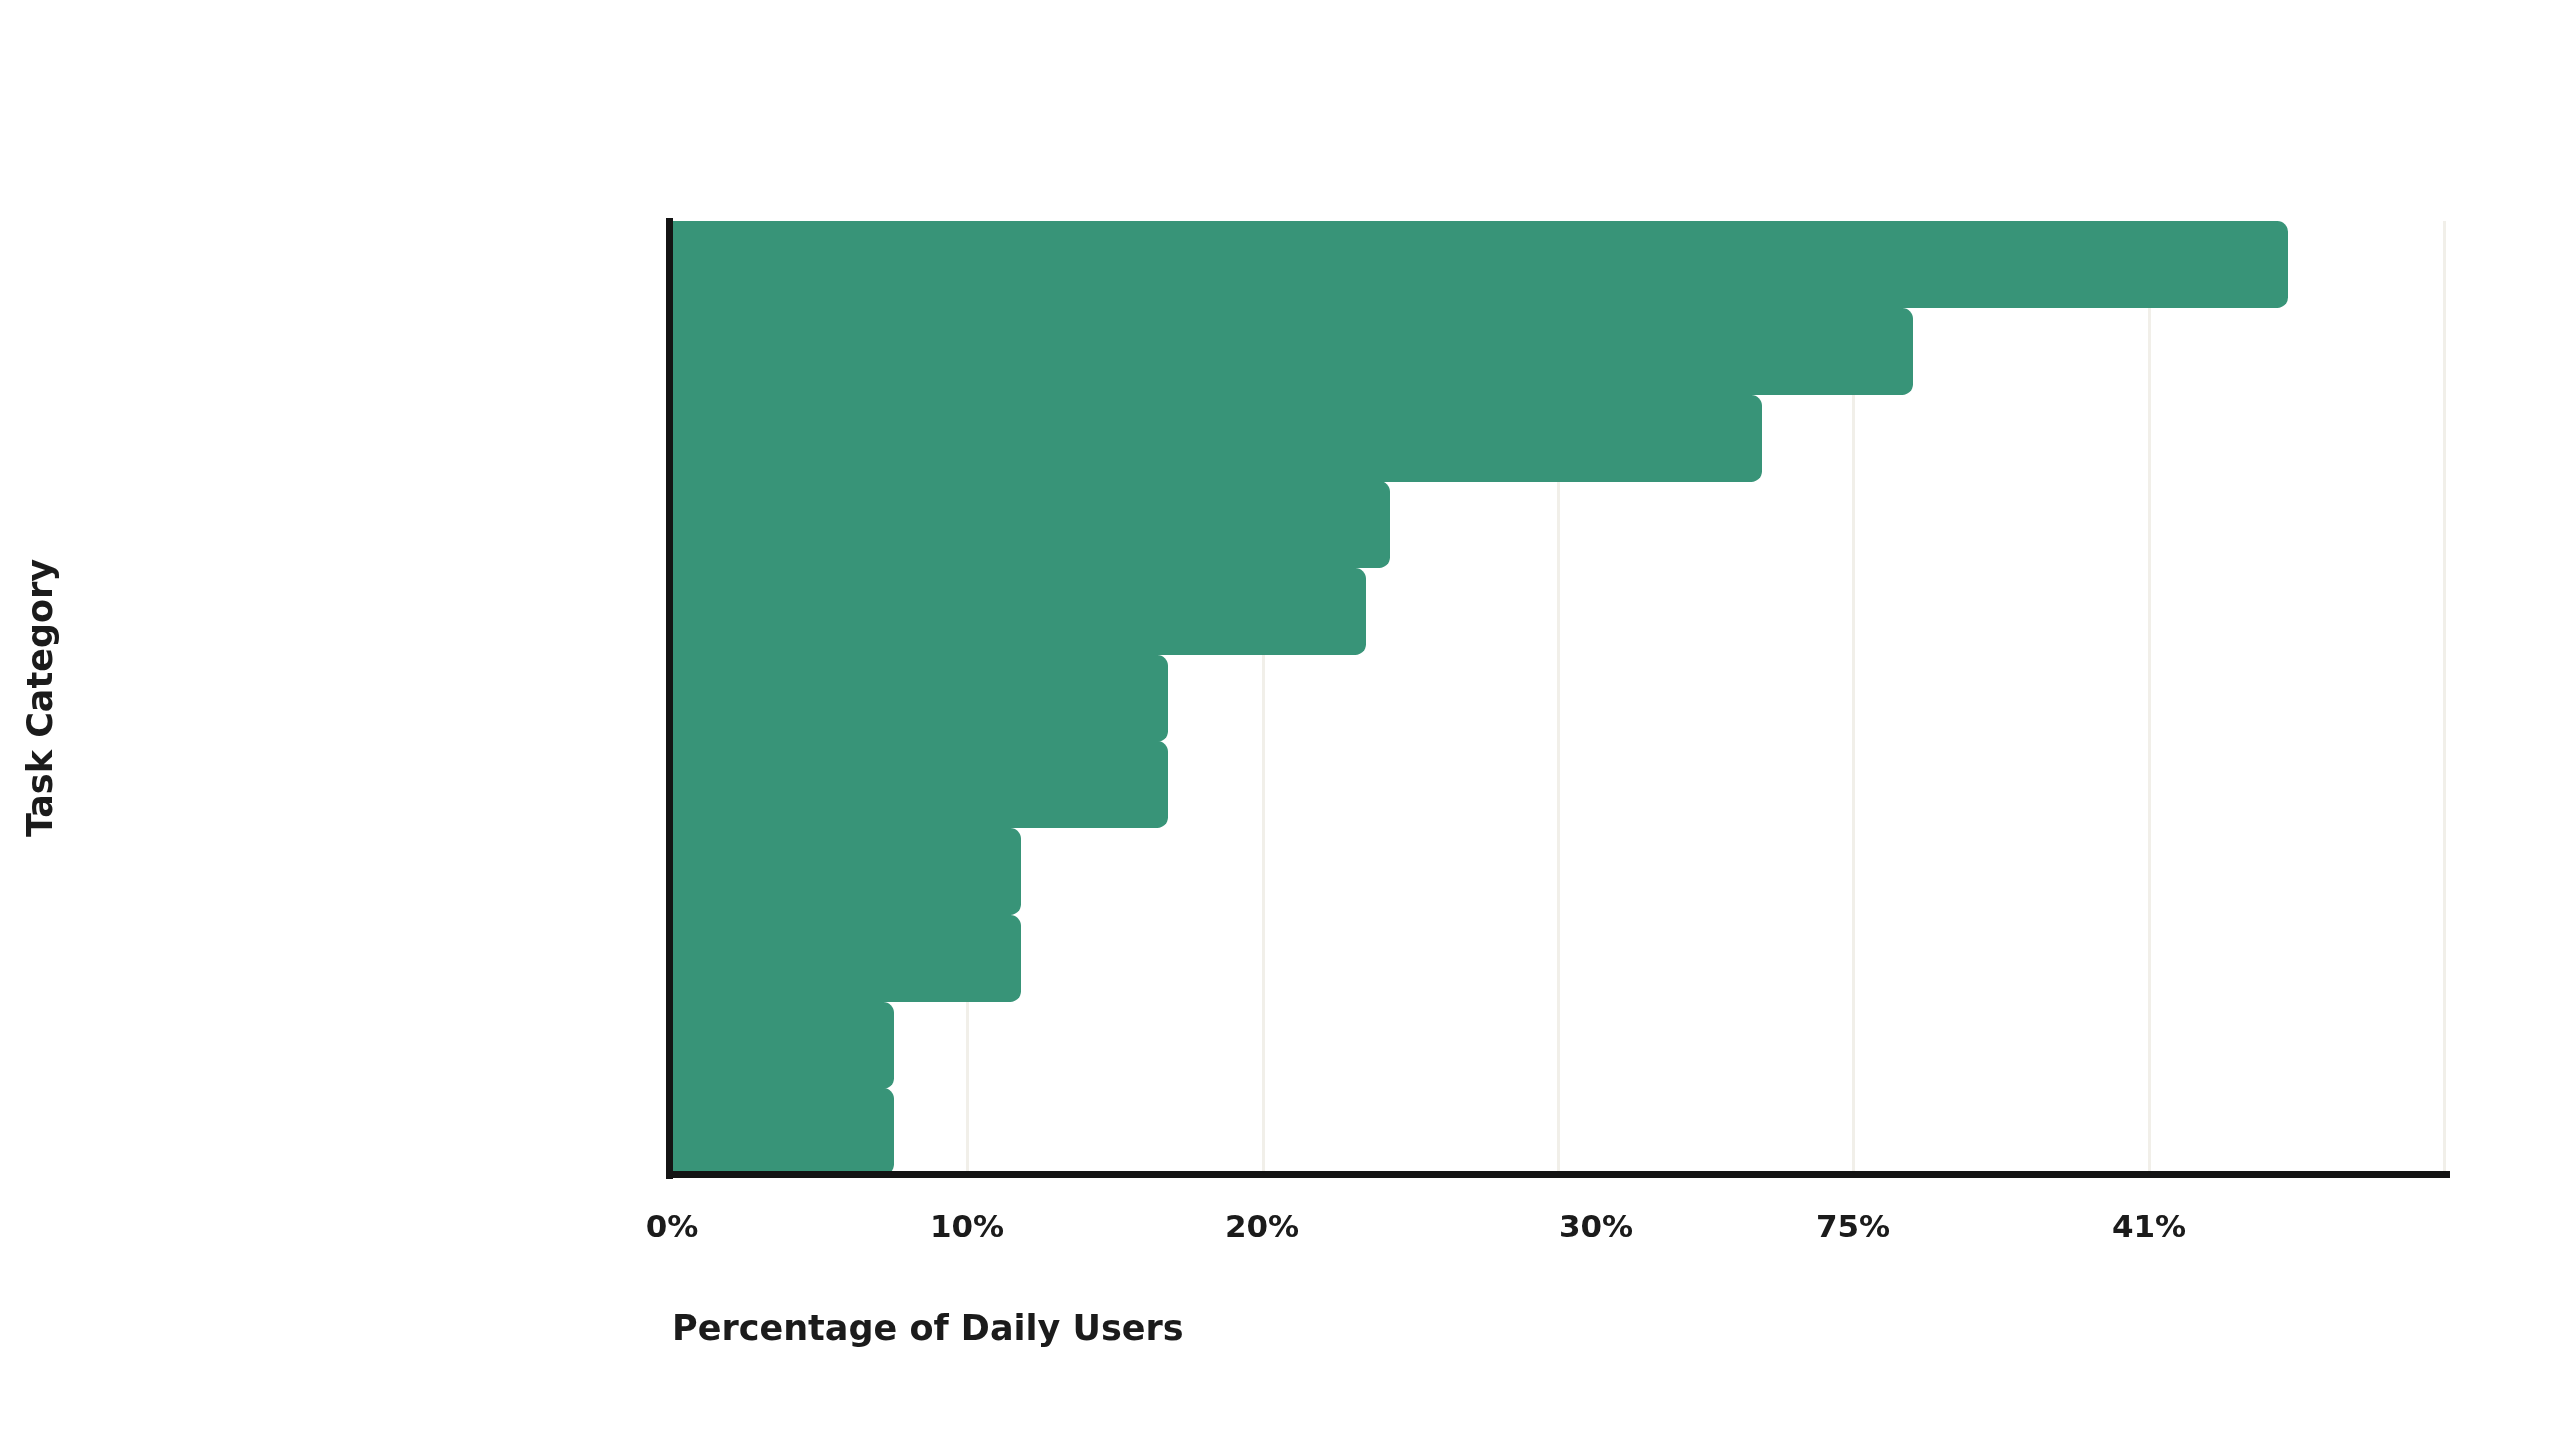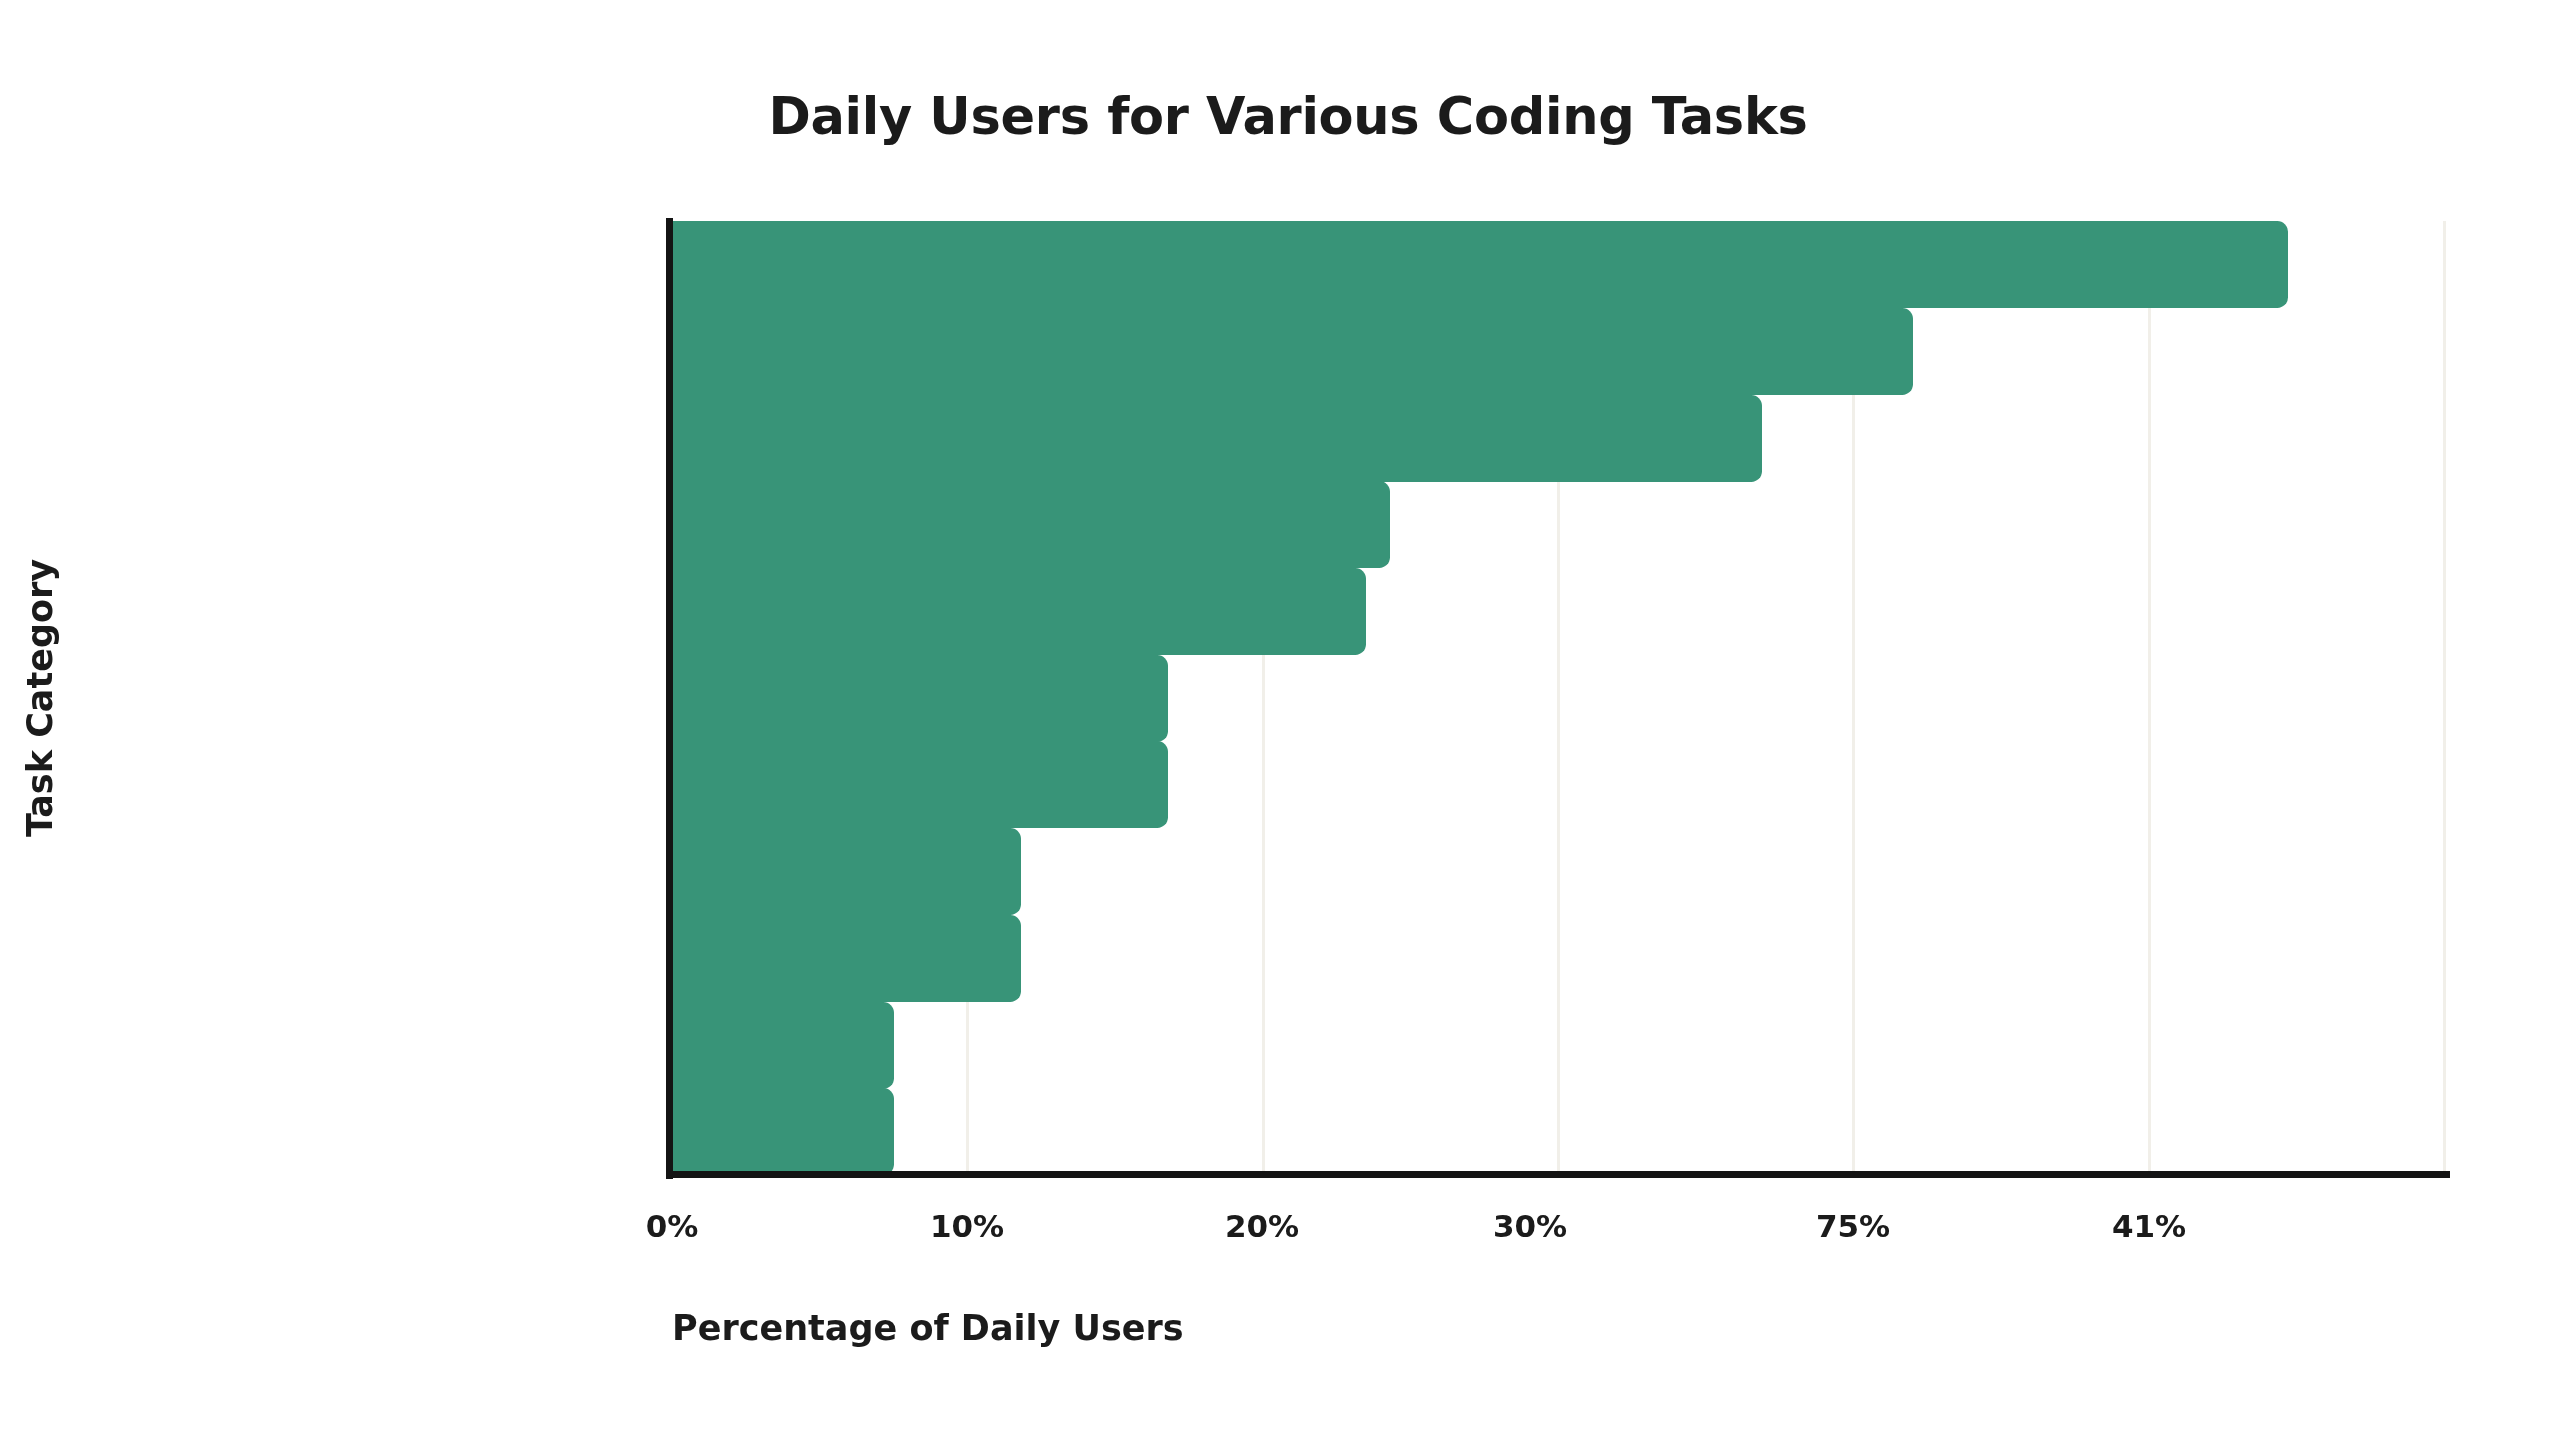--- a/index.html
+++ b/index.html
@@ -121,21 +121,20 @@
     white-space: nowrap;
     transform: translate(-50%, -50%) rotate(-90deg);
     transform-origin: center center;
   }
 </style>
 </head>
 <body>
 
 <div id="figure">
 
-  <div id="chart-title">Daily Users for Various Coding Tasks</div>
 
   <div id="plot-area">
     <div id="gridlines-layer">
         <div class="gridline" style="left: 294px;"></div>
         <div class="gridline" style="left: 590px;"></div>
         <div class="gridline" style="left: 885px;"></div>
         <div class="gridline" style="left: 1180px;"></div>
         <div class="gridline" style="left: 1476px;"></div>
         <div class="gridline" style="left: 1771px;"></div>
       </div>
@@ -177,21 +176,21 @@
   </div>
 
   <div id="y-axis-spine"></div>
   <div id="x-axis-spine"></div>
 
   <div id="ytick-layer"></div>
   <div id="xtick-layer">
       <div class="xtick" style="left: 672px;">0%</div>
       <div class="xtick" style="left: 967px;">10%</div>
       <div class="xtick" style="left: 1262px; text-align: right;">20%</div>
-      <div class="xtick" style="left: 1530px; text-align: right;">30%</div>
+      <div class="xtick" style="left: 1596px; text-align: right;">30%</div>
       <div class="xtick" style="left: 1853px;">75%</div>
       <div class="xtick" style="left: 2149px;">41%</div>
     </div>
 
   <div id="x-axis-title">Percentage of Daily Users</div>
 
   <div id="y-axis-title">Task Category</div>
 
 </div>
 

